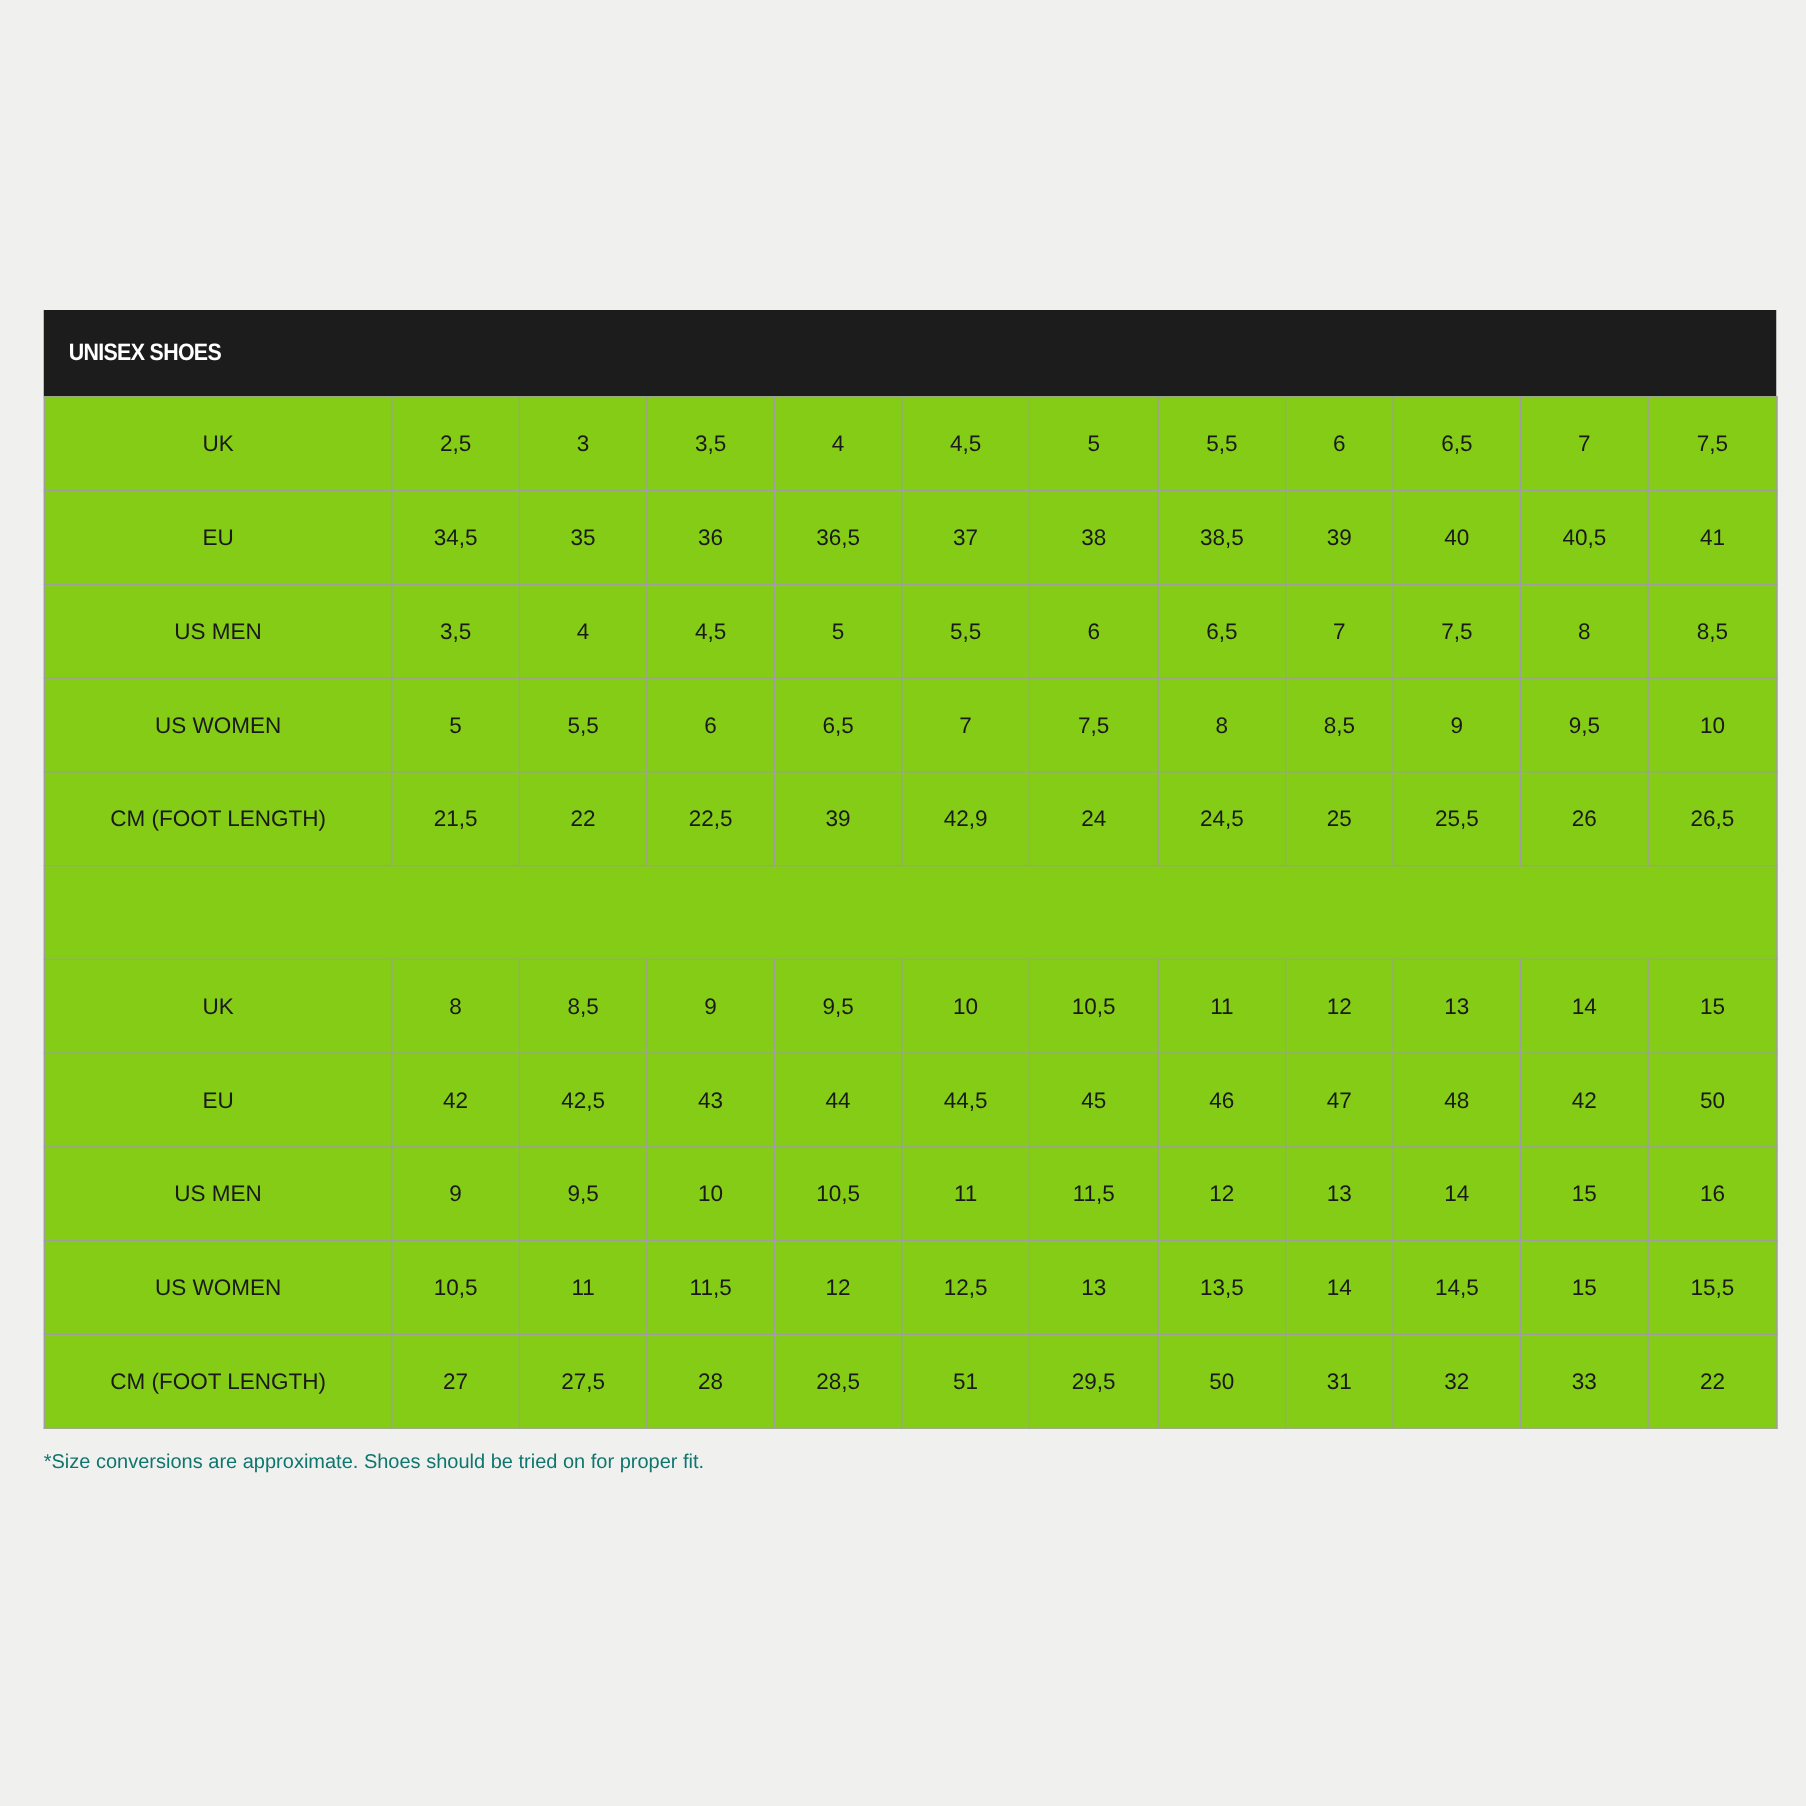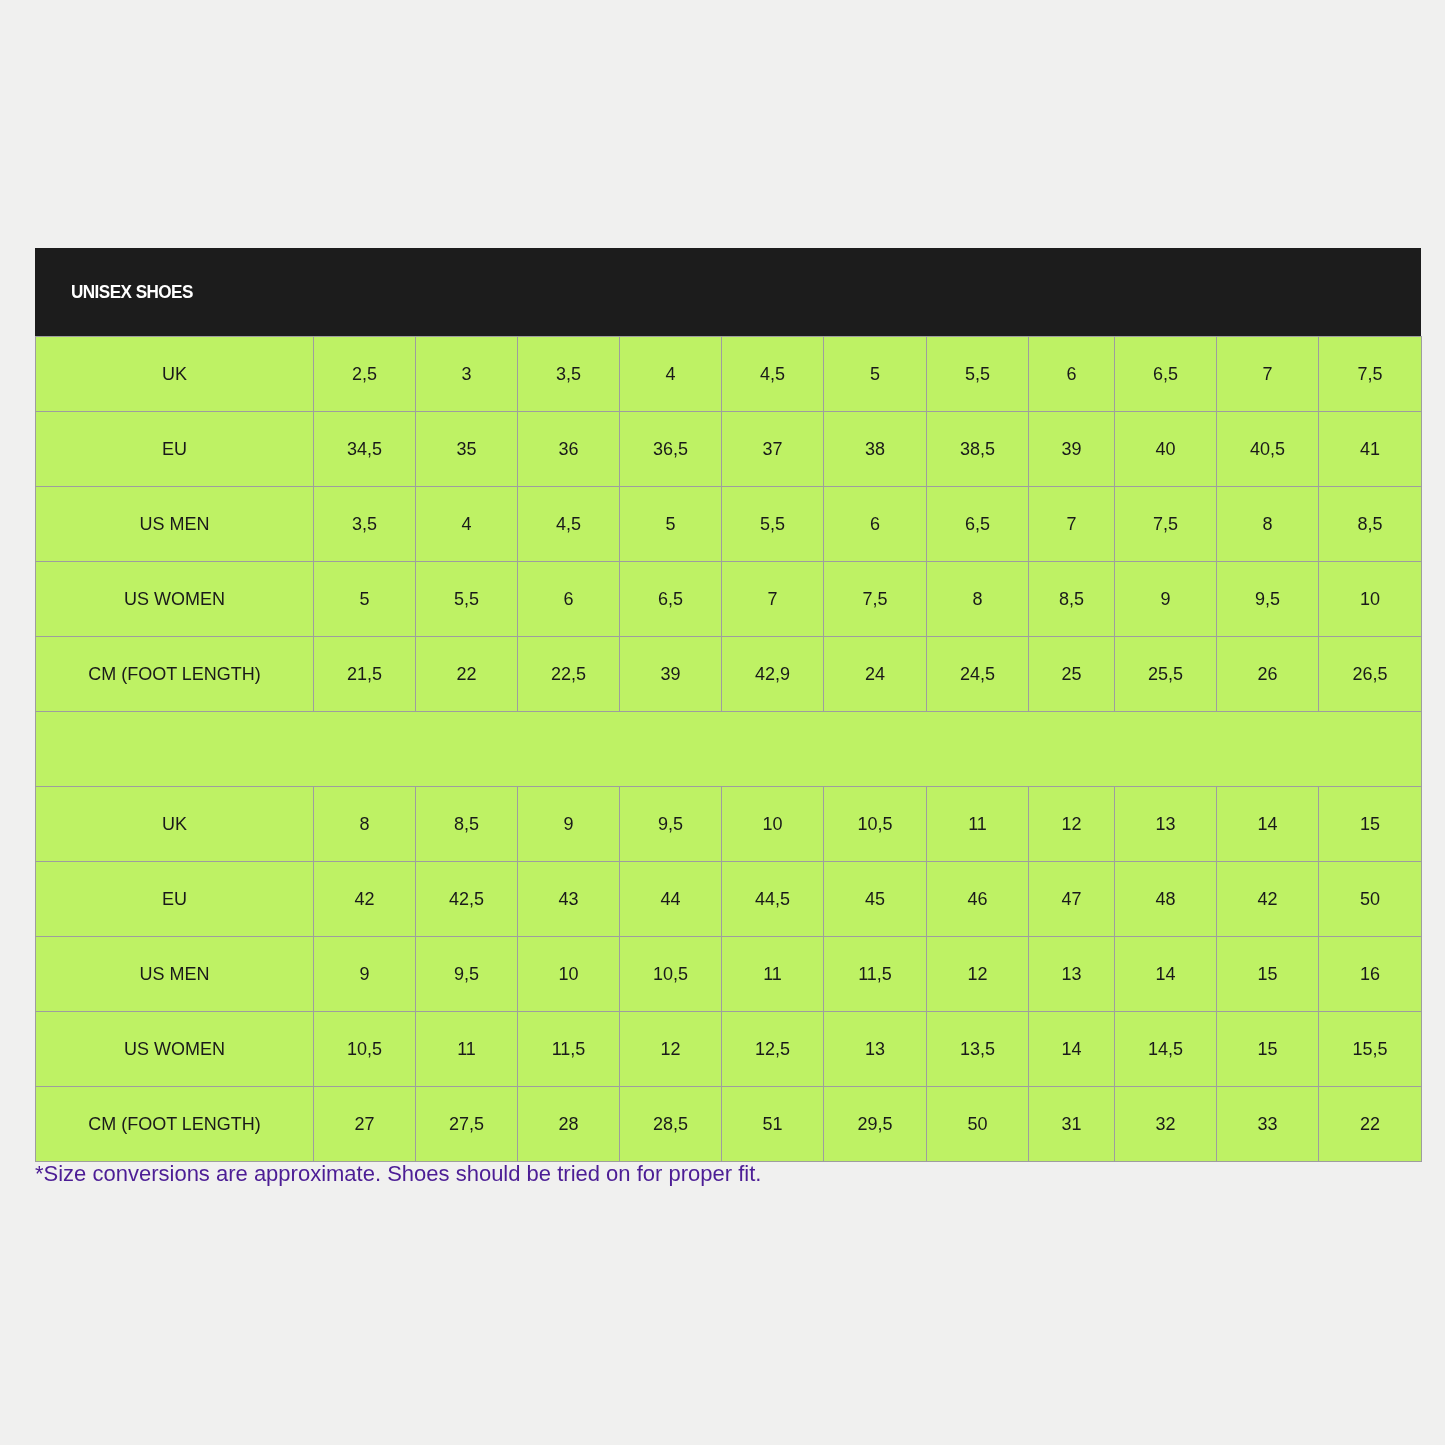--- a/index.html
+++ b/index.html
@@ -10,56 +10,56 @@
       font-family: "Liberation Sans", sans-serif;
       color: #1a1a1a;
     }
     .chart {
       position: absolute;
       left: 35px; top: 248px;
       width: 1386px;
     }
     .title-bar {
       background: #1c1c1c;
-      height: 88px;
+      height: 69px;
       display: flex; align-items: center;
-      padding-left: 36px;
+      padding-left: 20px;
       box-sizing: border-box;
     }
     .title-bar span {
       color: #ffffff;
       font-family: "Liberation Sans", sans-serif;
       font-weight: bold;
       font-size: 19px;
       letter-spacing: -0.6px;
       transform: scaleX(0.9);
       transform-origin: left center;
       display: inline-block;
     }
     table {
       border-collapse: collapse;
       width: 1386px;
       table-layout: fixed;
-      background: #bef264;
+      background: #84cc16;
     }
     td {
       border: 1px solid #9e9e9e;
       height: 74px;
       text-align: center;
       vertical-align: middle;
       font-size: 18px;
       padding: 0;
     }
     td.label { font-size: 18px; }
     tr.spacer td { height: 74px; }
     .footnote {
       position: absolute;
       left: 35px; top: 1161px;
-      font-size: 22px;
-      color: #4c1d95;
+      font-size: 16px;
+      color: #0f766e;
     }
   </style>
 </head>
 <body>
 
 <div class="chart">
   <div class="title-bar">
     <span>UNISEX SHOES</span>
   </div>
   <table>

